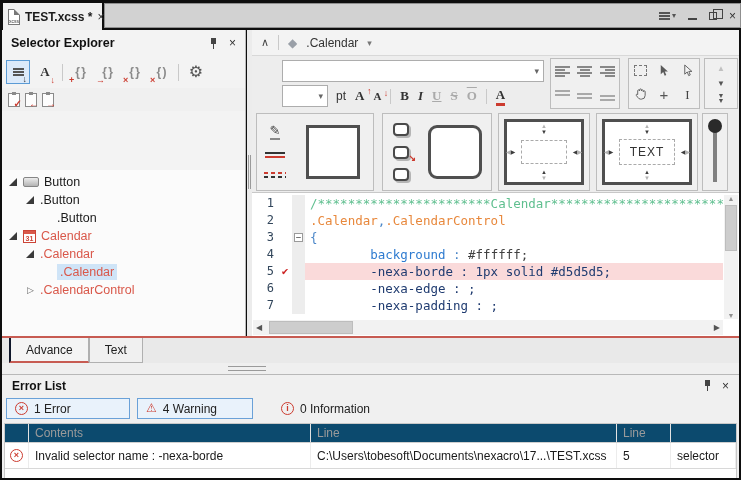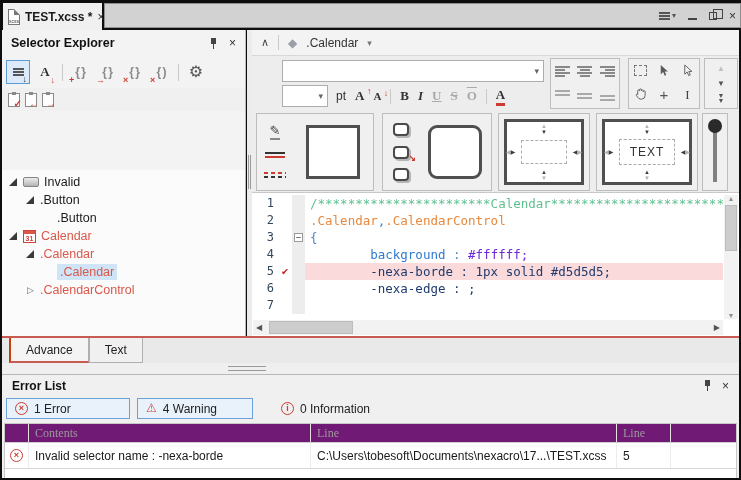--- a/index.html
+++ b/index.html
@@ -179,21 +179,21 @@
              display:flex; align-items:center; }
   .hthumb { position:absolute; left:16px; width:84px; top:1px; bottom:1px; background:#cdcdcd; border:1px solid #bdbdbd; }
   .hscroll .a1 { position:absolute; left:3px; font-size:8px; color:#555; }
   .hscroll .a2 { position:absolute; right:3px; font-size:8px; color:#555; }
 
   
   .view-tabstrip { position:absolute; left:2px; right:2px; top:336px; height:27px; background:#e9e9e9;
                    border-top:2px solid #c75b52; display:flex; padding-left:7px; }
   .view-tab { height:25px; padding:0 15px; display:flex; align-items:center; font-size:12px; color:#222;
               background:#f0f0f0; border:1px solid #b0b0b0; border-top:none; }
-  .view-tab.active { border-left:2px solid #c2410c; border-bottom:2px solid #c75b52; background:#f4f4f4; }
+  .view-tab.active { border-left:2px solid #0f172a; border-bottom:2px solid #c75b52; background:#f4f4f4; }
 
   .hsplit { position:absolute; left:2px; right:2px; top:363px; height:11px; background:#efefef; }
   .hgrip { position:absolute; left:226px; top:3px; width:38px; height:5px;
            border-top:1px solid #9a9a9a; border-bottom:1px solid #9a9a9a; }
 
   
   .error-panel { position:absolute; left:2px; right:2px; top:374px; bottom:2px; background:#f0f0f0;
                  border-top:1px solid #b8b8b8; }
   .ep-header { height:21px; display:flex; align-items:center; padding:0 10px; gap:9px; }
   .ep-title { font-weight:bold; font-size:12px; color:#111; flex:1; }
@@ -201,21 +201,21 @@
   .filter-btn { height:21px; display:flex; align-items:center; gap:6px; padding:0 8px; font-size:12px; color:#222;
                 border:1px solid transparent; }
   .filter-btn.pressed { background:#e9f2fb; border:1px solid #6aa1d8; }
   .fb-error { width:124px; } .fb-warning { width:116px; } .fb-info { margin-left:12px; }
   .circle-ic { width:13px; height:13px; border:1px solid #cc3b2f; border-radius:50%; color:#cc3b2f;
                font-size:9px; line-height:11px; text-align:center; font-weight:bold; flex:none; }
   .warn-ic { color:#cc3b2f; font-size:12px; line-height:13px; flex:none; }
   .ep-table { position:absolute; left:2px; top:48px; right:2px; bottom:0; background:#fff; border:1px solid #c8c8c8;
               border-bottom:none; }
   .trow { display:grid; grid-template-columns:24px 282px 306px 54px 1fr; }
-  .thead { background:#701a75; border-bottom:1px solid #cfcfcf; height:19px;font-family:Liberation Serif, serif; }
+  .thead { background:#0c4a6e; border-bottom:1px solid #cfcfcf; height:19px; }
   .th { font-size:12px; color:#9a9a9a; padding:0 6px; border-right:1px solid #e2e2e2; display:flex; align-items:center; }
   .tbody-row { height:26px; border-bottom:1px solid #d8d8d8; }
   .td { font-size:12px; color:#1a1a1a; padding:0 6px; border-right:1px solid #ececec; display:flex; align-items:center;
         white-space:nowrap; overflow:hidden; }
   .td.ic-cell { justify-content:center; padding:0; }
 </style>
 </head>
 <body>
 
 <div class="tabstrip">
@@ -288,21 +288,21 @@
       </span>
     <span class="clip-ic">
         <i class="ov">→</i>
       </span>
   </div>
 
   <div class="tree">
       <div class="tree-row" style="padding-left: 6px;">
         <span class="expander expanded"></span>
         <span class="row-ic button-icon"></span>
-        <span class="tree-label">Invalid</span>
+        <span class="tree-label">Button</span>
       </div>
       <div class="tree-row" style="padding-left: 23px;">
         <span class="expander expanded"></span>
         <span class="tree-label">.Button</span>
       </div>
       <div class="tree-row" style="padding-left: 40px;">
         <span class="expander none"></span>
         <span class="tree-label">.Button</span>
       </div>
       <div class="tree-row red" style="padding-left: 6px;">
@@ -493,24 +493,24 @@
       <span class="slider-track"></span>
       <span class="slider-knob"></span>
     </div>
   </div>
 
   <div class="code-area">
     <div class="code-lines">
         <div class="code-line"><span class="ln">1</span><span class="mark"></span><span class="fold"></span><span class="code-text"><span style="color: rgb(95, 191, 143);">/***********************Calendar***********************************************************</span></span></div>
         <div class="code-line"><span class="ln">2</span><span class="mark"></span><span class="fold"></span><span class="code-text"><span style="color: rgb(232, 136, 60);">.Calendar</span><span style="color: rgb(74, 134, 200);">,</span><span style="color: rgb(232, 136, 60);">.CalendarControl</span></span></div>
         <div class="code-line"><span class="ln">3</span><span class="mark"></span><span class="fold"><i class="fold-box">−</i></span><span class="code-text"><span style="color: rgb(74, 134, 200);">{</span></span></div>
-        <div class="code-line"><span class="ln">4</span><span class="mark"></span><span class="fold"></span><span class="code-text"><span style="color: rgb(85, 85, 85);">        </span><span style="color: rgb(46, 123, 208);">background</span><span style="color: rgb(74, 134, 200);"> : </span><span style="color: #6d28d9;">#ffffff;</span></span></div>
+        <div class="code-line"><span class="ln">4</span><span class="mark"></span><span class="fold"></span><span class="code-text"><span style="color: rgb(85, 85, 85);">        </span><span style="color: rgb(46, 123, 208);">background</span><span style="color: rgb(74, 134, 200);"> : </span><span style="color: #404040;">#ffffff;</span></span></div>
         <div class="code-line error"><span class="ln">5</span><span class="mark">✔</span><span class="fold"></span><span class="code-text"><span style="color: rgb(31, 59, 112);">        -nexa-borde : 1px solid #d5d5d5;</span></span></div>
         <div class="code-line"><span class="ln">6</span><span class="mark"></span><span class="fold"></span><span class="code-text"><span style="color: rgb(31, 59, 112);">        -nexa-edge : ;</span></span></div>
-        <div class="code-line"><span class="ln">7</span><span class="mark"></span><span class="fold"></span></div>
+        <div class="code-line"><span class="ln">7</span><span class="mark"></span><span class="fold"></span><span class="code-text"><span style="color: rgb(31, 59, 112);">        -nexa-padding : ;</span></span></div>
       </div>
     <div class="vscroll">
       <span class="a1">▲</span>
       <span class="vthumb"></span>
       <span class="a2">▼</span>
     </div>
     <div class="hscroll">
       <span class="a1">◀</span>
       <span class="hthumb"></span>
       <span class="a2">▶</span>
@@ -554,15 +554,16 @@
         <span class="th">Line</span>
         <span class="th">Line</span>
       </div>
   <div class="trow tbody-row">
         <span class="td ic-cell">
           <span class="circle-ic">×</span>
         </span>
         <span class="td">Invalid selector name : -nexa-borde</span>
         <span class="td">C:\Users\tobesoft\Documents\nexacro\17...\TEST.xcss</span>
         <span class="td">5</span>
+        <span class="td">selector</span>
       </div>
     </div>
 </div>
 
 </body></html>

